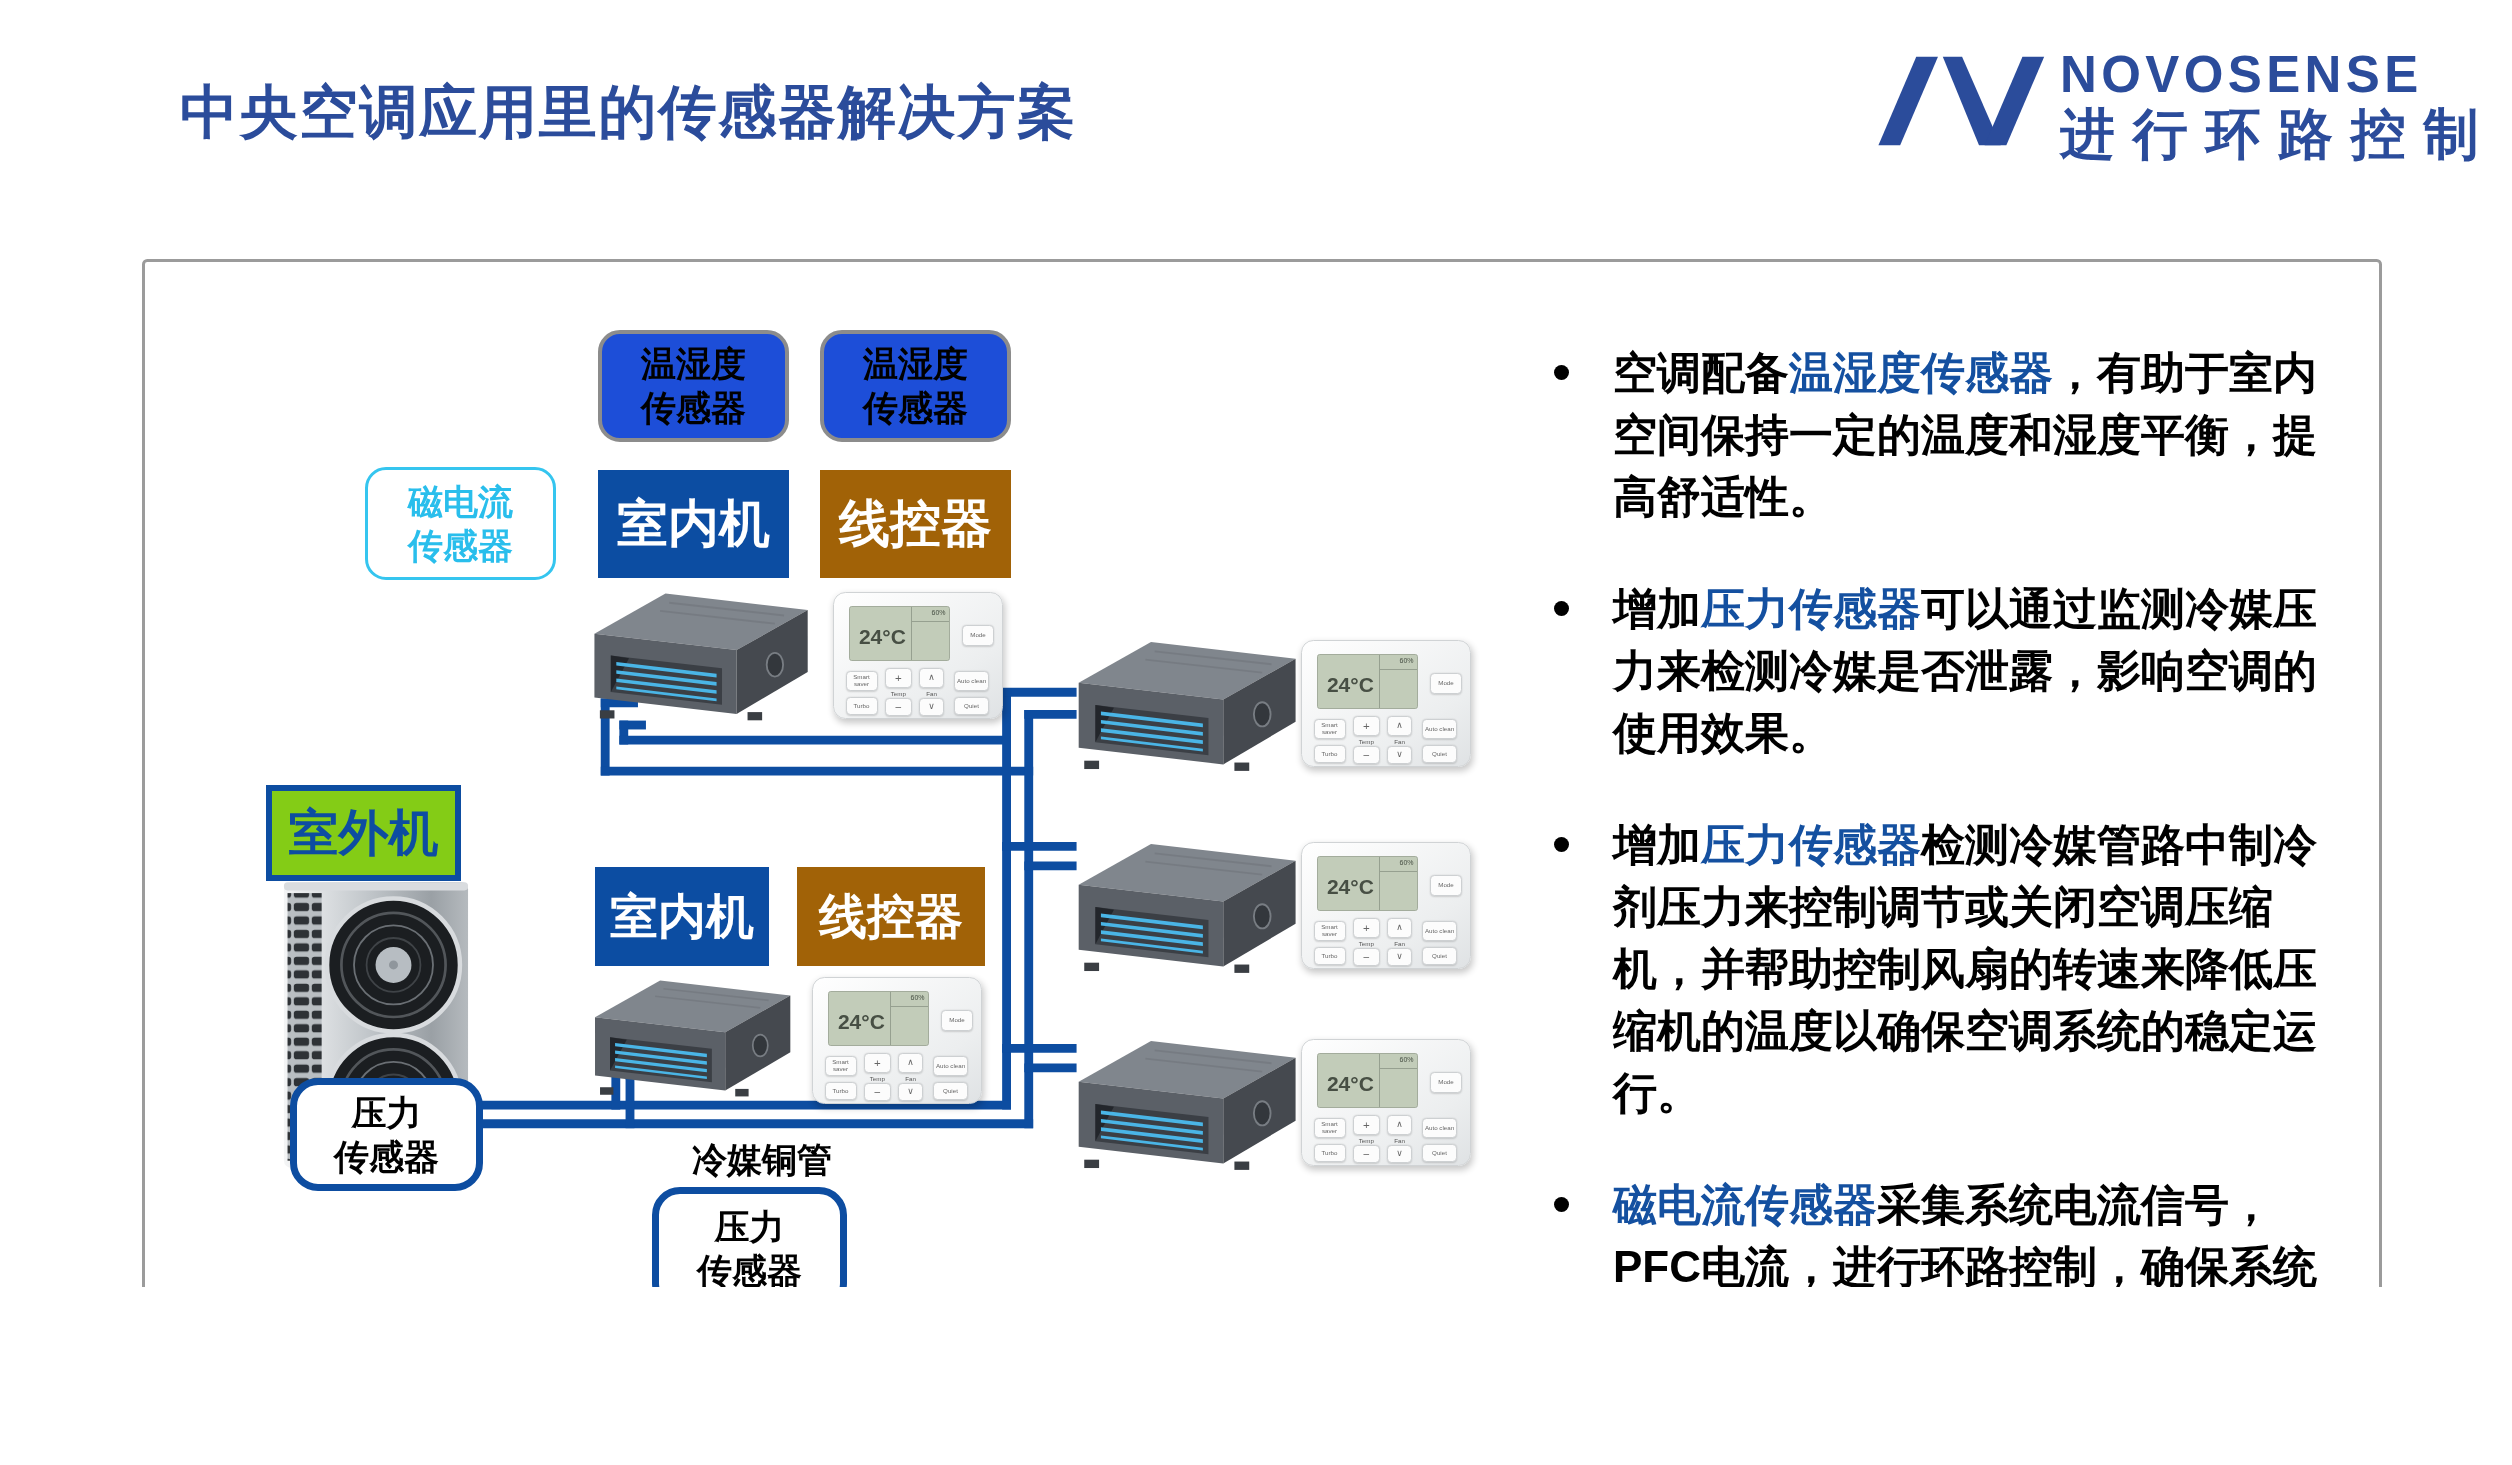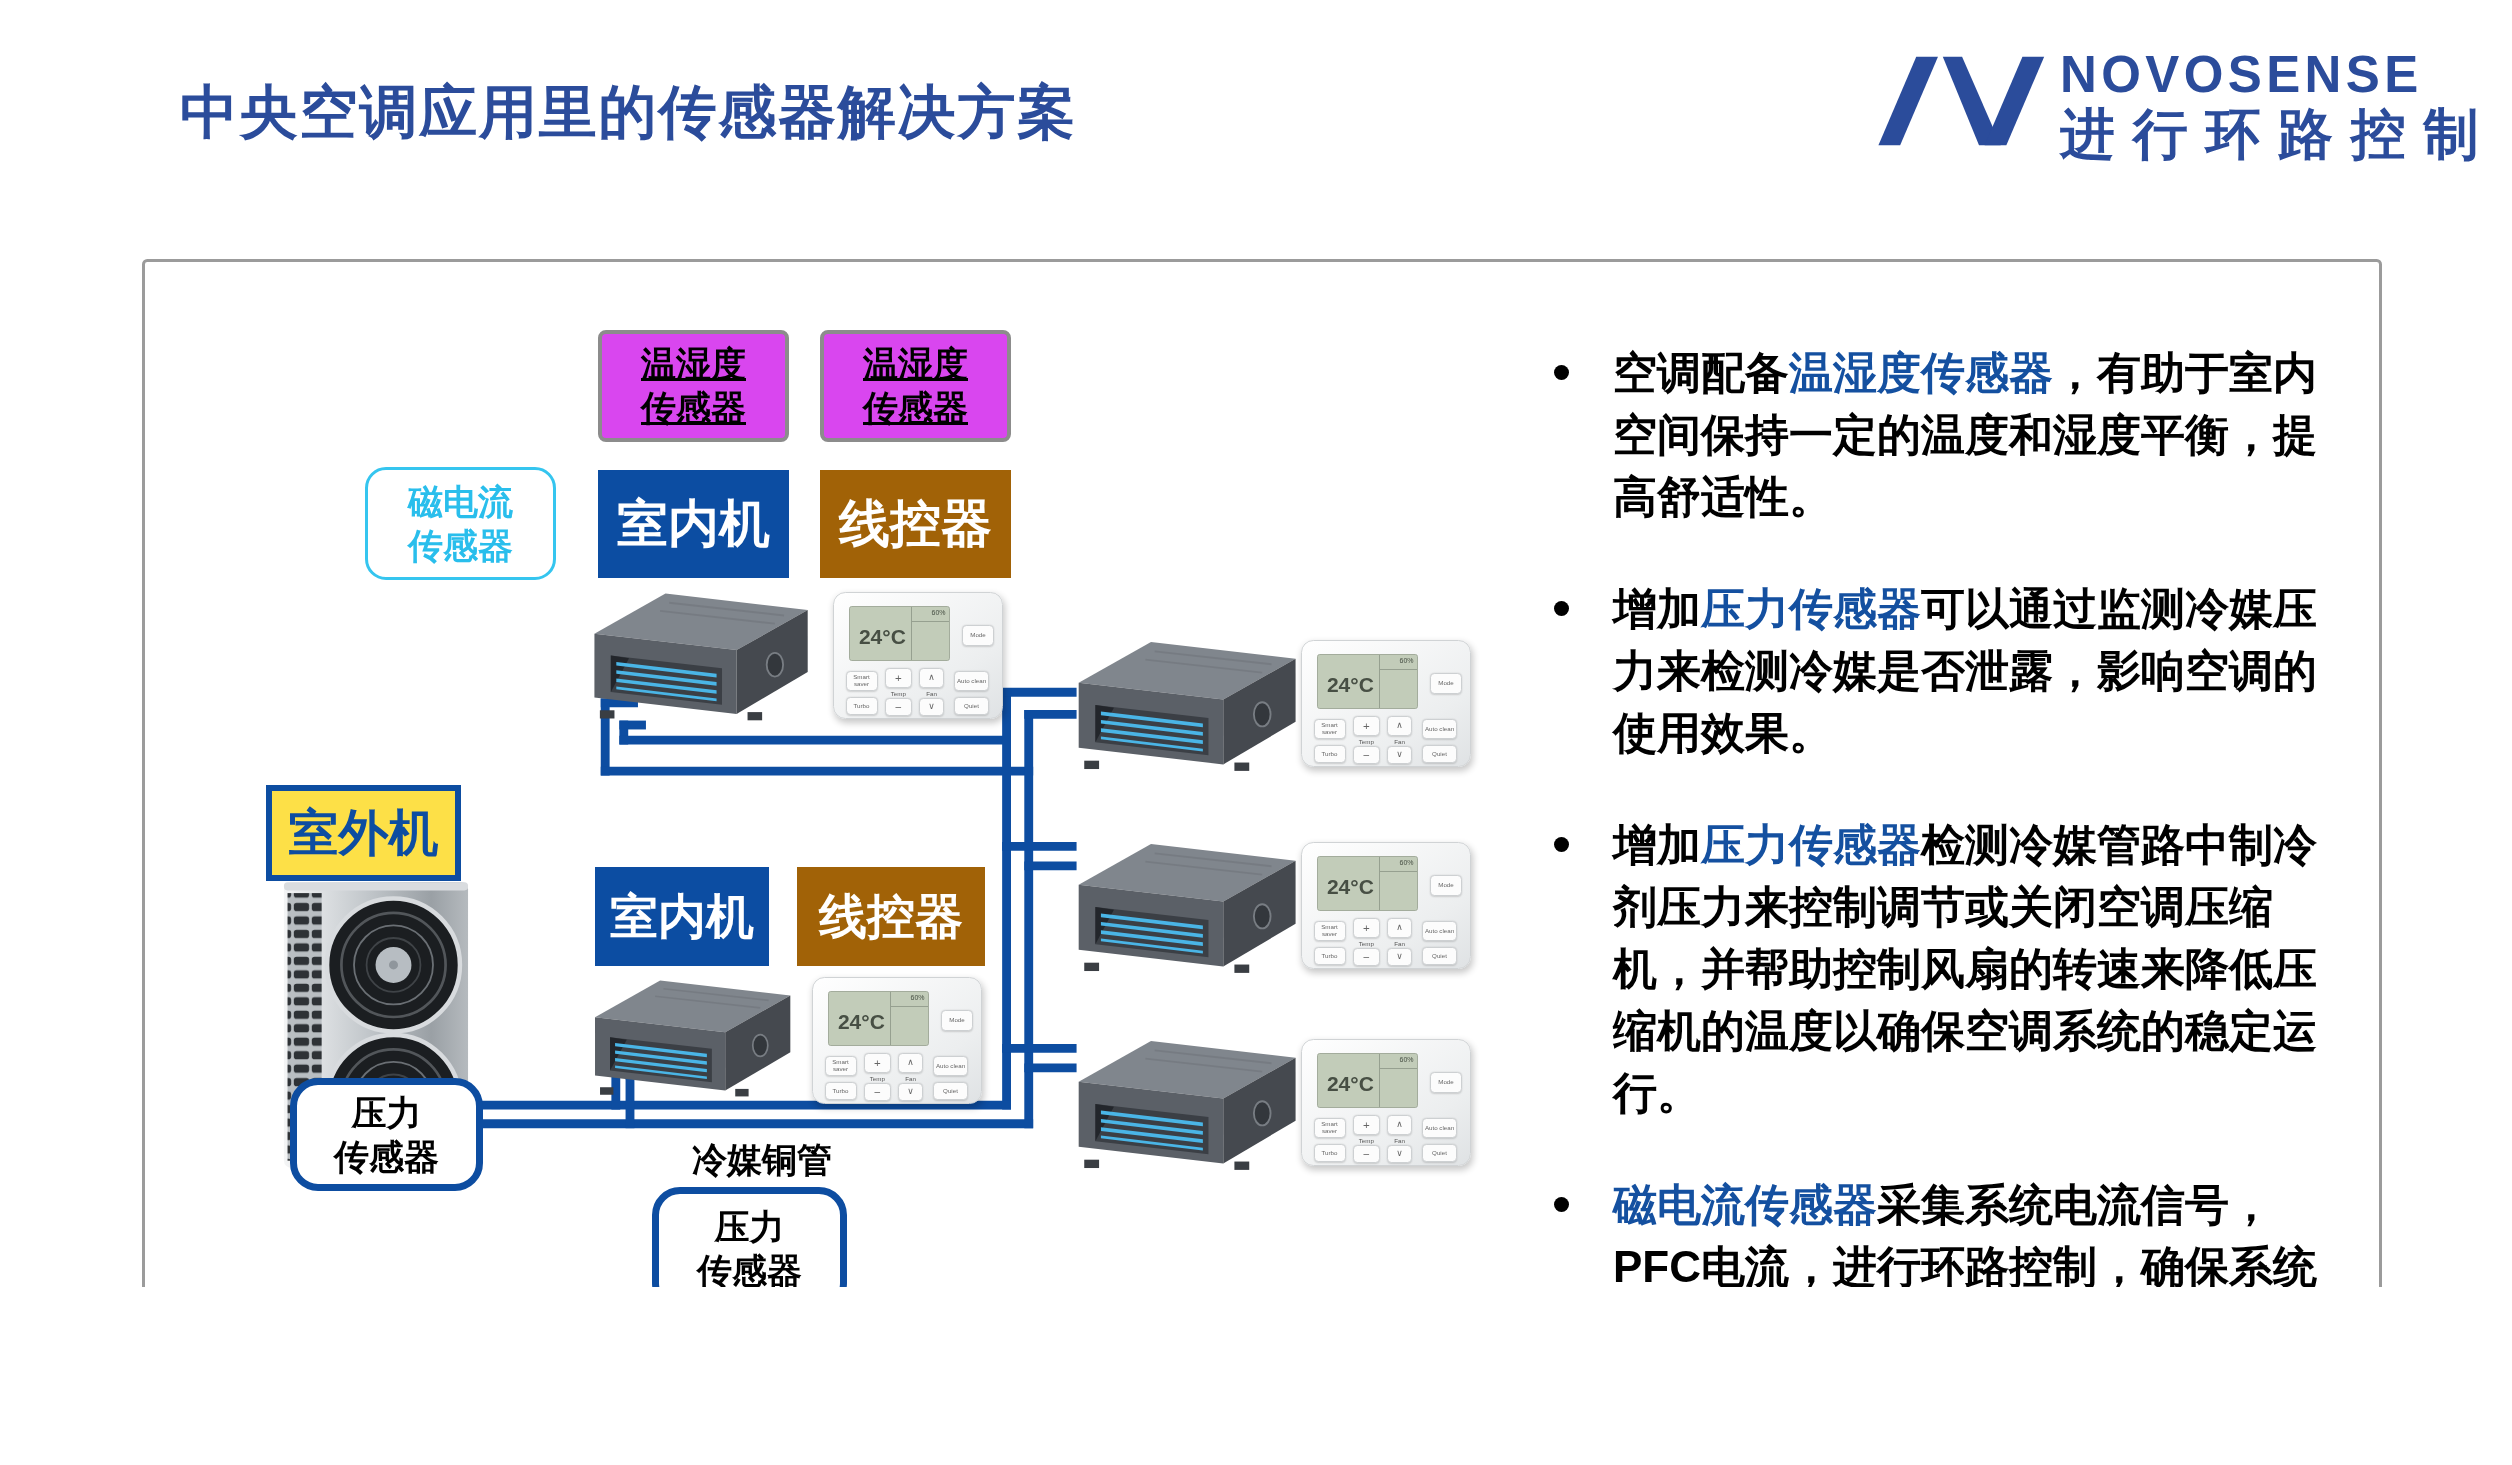--- a/index.html
+++ b/index.html
@@ -15,25 +15,25 @@
   .brand-cn{position:absolute;left:188px;top:55px;font-size:55px;font-weight:700;
             color:#2B4C9B;letter-spacing:17.7px;white-space:nowrap;}
   
   #frame{position:absolute;left:142px;top:259px;width:2240px;height:1072px;
          border:3.5px solid #9B9B9B;border-radius:5.3px;background:#fff;z-index:0;box-sizing:border-box;}
   #pipes{position:absolute;left:0;top:0;width:2512px;height:1466px;z-index:1;pointer-events:none;}
   .pipe{stroke:#0D4DA1;stroke-width:10;}
   
   .tag{position:absolute;display:flex;align-items:center;justify-content:center;text-align:center;
        font-weight:700;white-space:pre-line;z-index:3;box-sizing:border-box;line-height:1.25;}
-  .tag.gray{border:4.4px solid #8C8C8C;border-radius:8px;background:#d946ef;color:#000;font-size:35px;text-decoration:underline;}
+  .tag.gray{border:4.4px solid #8C8C8C;border-radius:22px;background:#1d4ed8;color:#000;font-size:35px;}
   .tag.cyanline{border:3.5px solid #35C5EF;border-radius:21px;background:#fff;color:#29BEEC;font-size:35px;}
   .tag.bluefill{background:#0C4DA2;color:#ffffff;font-size:51px;}
   .tag.cyanfill{background:#a16207;color:#fff;font-size:51px;}
-  .tag.blueline{border:6.2px solid #0D4DA1;background:#fde047;color:#0D4DA1;font-size:50px;}
+  .tag.blueline{border:6.2px solid #0D4DA1;background:#84cc16;color:#0D4DA1;font-size:50px;}
   .tag.bluerounded{border:7px solid #0D4DA1;border-radius:28px;background:#fff;color:#000;font-size:35px;}
   .plain-label{position:absolute;font-size:35px;font-weight:700;color:#000;z-index:3;text-align:center;
                white-space:nowrap;}
   
   .unit-slot,.odu-slot{position:absolute;z-index:2;}
   .unit-slot svg,.odu-slot svg{display:block;width:100%;height:100%;}
   
   .ctrl-slot{position:absolute;width:170px;height:127px;z-index:2;}
   .ctrl{position:relative;width:170px;height:127px;background:linear-gradient(145deg,#ffffff 0%,#eceeef 70%,#dfe2e4 100%);
         border:0.9px solid #d0d3d5;border-radius:12.4px;box-shadow:1.8px 3.5px 7px rgba(0,0,0,.22);box-sizing:border-box;}

